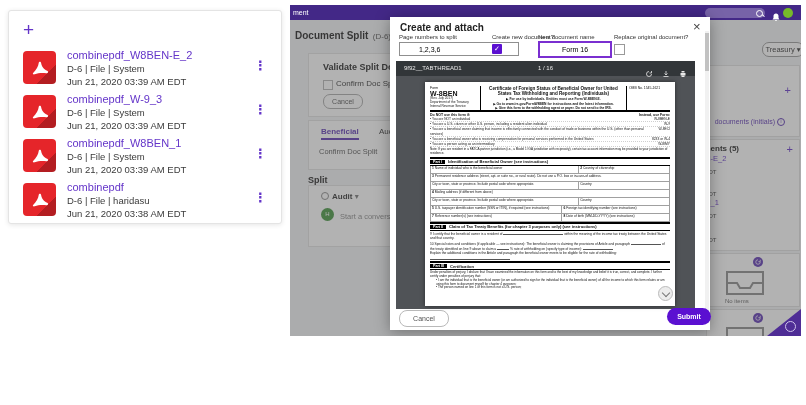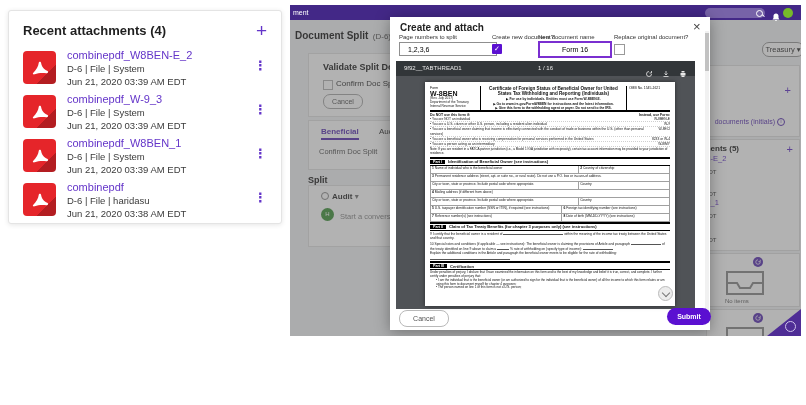--- a/index.html
+++ b/index.html
@@ -83,21 +83,21 @@
   #corner-ic{position:absolute;right:5px;bottom:4px;width:9px;height:9px;border:1.5px solid #cfc3ea;border-radius:50%;z-index:8;}
   
   #modal{position:absolute;left:100px;top:12px;width:320px;height:313px;background:#fff;z-index:10;
       box-shadow:0 2px 14px rgba(0,0,0,.35);}
   #modal .mttl{position:absolute;left:10px;top:5px;font-size:10px;font-weight:bold;color:#1f1f1f;}
   #modal .mclose{position:absolute;left:303px;top:2px;font-size:13px;color:#444;cursor:pointer;}
   #modal .sbar{position:absolute;right:1px;top:14px;width:4px;height:292px;background:#f1f1f1;}
   #modal .sthumb{position:absolute;right:1px;top:16px;width:4px;height:38px;background:#c2c2c2;}
   .flabel{position:absolute;top:17px;font-size:6px;color:#333;white-space:nowrap;}
   #lab-pages{left:9px;} #lab-create{left:102px;} #lab-name{left:148px;} #lab-replace{left:224px;}
-  #inp-pages{position:absolute;left:9px;top:25px;width:80px;height:12px;border:1px solid #8f8f8f;font-size:7px;padding:0 8px;
+  #inp-pages{position:absolute;left:9px;top:25px;width:80px;height:12px;border:1px solid #8f8f8f;font-size:7px;padding:0 19px;
       font-family:"Liberation Sans",sans-serif;}
   #cb-create{position:absolute;left:102px;top:27px;width:10px;height:10px;background:#5b10d1;color:#fff;
       font-size:7px;text-align:center;line-height:10px;border-radius:1px;}
   #inp-name{position:absolute;left:148px;top:24px;width:66px;height:13px;border:2px solid #7a2fd0;font-size:7px;padding:0 2px;
       font-family:"Liberation Sans",sans-serif;text-align:center;}
   #cb-replace{position:absolute;left:224px;top:27px;width:9px;height:9px;background:#fff;border:1px solid #999;}
   
   #viewer{position:absolute;left:6px;top:44px;width:299px;height:248px;background:#505357;}
   #vtoolbar{position:absolute;left:0;top:0;right:0;height:15px;background:#323639;color:#e8e8e8;}
   #vtoolbar .fname{position:absolute;left:8px;top:4px;font-size:6px;}
@@ -143,21 +143,20 @@
   .p3i{font-size:3.1px;line-height:3.8px;margin-top:1px;}
   .p3b{font-size:3.1px;line-height:3.8px;margin-left:6px;}
 </style>
 </head>
 <body>
 
 <div id="screen">
 
   <div id="recent-card">
     <div class="hdr">
-      <span class="ttl">Recent attachments (4)</span>
       <span class="plus">+</span>
     </div>
     <div class="att-row" style="top:38px">
       <span class="att-ico">
         <svg width="22" height="22" viewBox="0 0 24 24">
             <path d="M4.5 17.5 C8 14 10.2 10 10.6 6.5 C10.8 4.8 13 4.8 13.2 6.6 C13.7 10.4 16.5 13.8 19.8 15 C21.6 15.6 20.8 18.2 18.9 17.8 C14.9 17 10 17.3 6.3 18.9 C4.8 19.5 3.6 18.4 4.5 17.5 Z" fill="#fff"></path>
           </svg>
       </span>
       <span class="att-txt">
         <div class="att-title">combinepdf_W8BEN-E_2</div>

